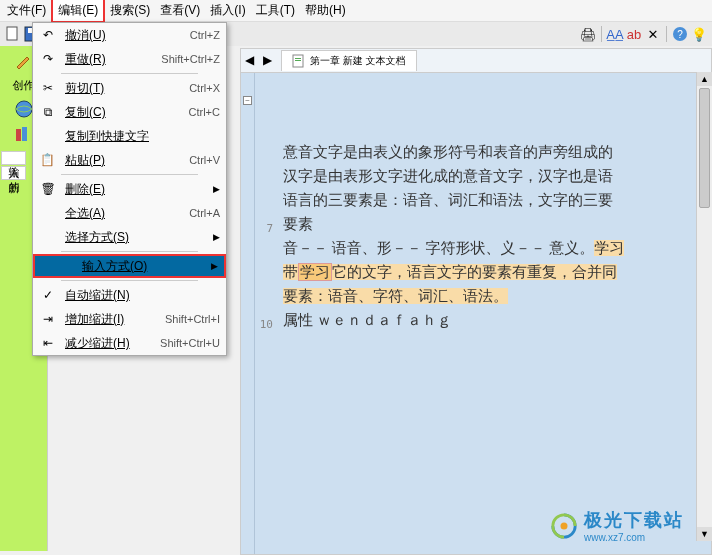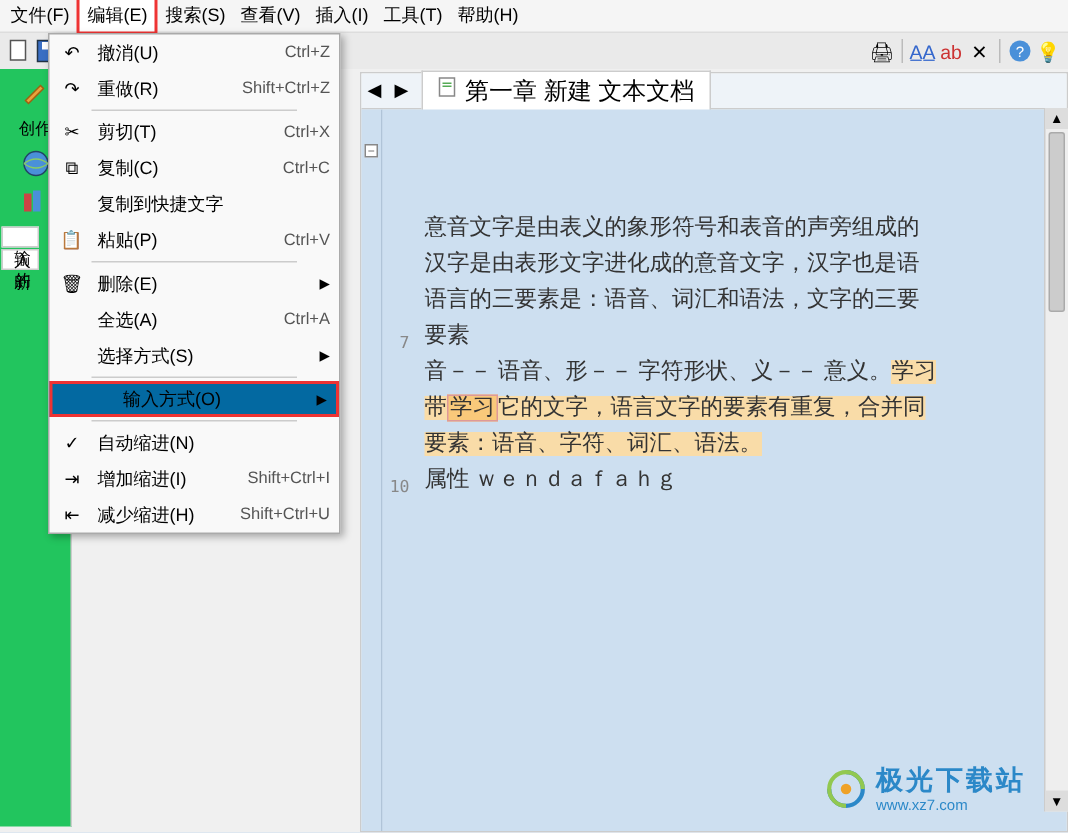--- a/index.html
+++ b/index.html
@@ -3,38 +3,38 @@
 <meta charset="utf-8">
 <style>
 * { margin: 0; padding: 0; box-sizing: border-box; }
 body { font-family: "Microsoft YaHei", SimSun, sans-serif; font-size: 12px; background: #f0f0f0; width: 712px; height: 555px; overflow: hidden; position: relative; }
 .menubar { background: #f5f5f5; height: 22px; display: flex; align-items: center; padding: 0 2px; border-bottom: 1px solid #ddd; }
 .menubar-item { padding: 2px 5px; cursor: pointer; }
 .menubar-item.highlighted { border: 2px solid #e33; background: #fff; }
 .toolbar { background: #eaeaea; height: 24px; display: flex; align-items: center; padding: 2px 4px; gap: 1px; }
 .tb-icon { width: 18px; height: 18px; display: flex; align-items: center; justify-content: center; font-size: 13px; cursor: pointer; }
 .tb-sep { width: 1px; height: 16px; background: #bbb; margin: 0 3px; }
-.sidebar { position: absolute; left: 0; top: 46px; width: 48px; height: 505px; background: #22c55e; border-right: 1px solid #ccc; }
+.sidebar { position: absolute; left: 0; top: 46px; width: 48px; height: 505px; background: #bef264; border-right: 1px solid #ccc; }
 .side-tab { writing-mode: vertical-lr; padding: 6px 4px; font-size: 11px; background: #fff; border: 1px solid #ccc; margin: 1px; cursor: pointer; }
 .side-ico { width: 20px; height: 20px; margin: 6px auto; display: block; }
 
 .dropdown { position: absolute; left: 32px; top: 22px; width: 195px; background: #f9f9f9; border: 1px solid #aaa; box-shadow: 2px 2px 5px rgba(0,0,0,.3); z-index: 100; }
 .dd-item { display: flex; align-items: center; height: 24px; padding: 0 6px; cursor: pointer; position: relative; }
 .dd-ico { width: 18px; height: 18px; margin-right: 8px; display: flex; align-items: center; justify-content: center; font-size: 12px; }
-.dd-label { flex: 1; }
+.dd-label { flex: 1; text-decoration: underline; }
 .dd-shortcut { color: #555; font-size: 11px; }
 .dd-arrow { position: absolute; right: 6px; font-size: 9px; }
 .dd-sep { height: 1px; background: #ccc; margin: 2px 28px 2px 28px; }
 .dd-check { width: 18px; margin-right: 8px; text-align: center; }
 .dd-item.highlighted { border: 2px solid #e33; background: #0369a1; gap: 15px; }
 
 .editor-area { position: absolute; left: 240px; top: 48px; right: 0; bottom: 0; background: #fff; border: 1px solid #ccc; display: flex; flex-direction: column; }
 .tab-strip { height: 24px; background: #eef3f8; border-bottom: 1px solid #ccc; display: flex; align-items: center; padding: 0 4px; }
 .tab-strip .nav { width: 16px; height: 16px; cursor: pointer; margin-right: 2px; }
-.file-tab { background: #fff; border: 1px solid #ccc; border-bottom: none; padding: 3px 10px; font-size: 16px; display: flex; align-items: flex-start; gap: 4px; }
+.file-tab { background: #fff; border: 1px solid #ccc; border-bottom: none; padding: 3px 10px; font-size: 10px; display: flex; align-items: flex-start; gap: 4px; }
 .tab-ico { width: 14px; height: 14px; }
 .editor-body { flex: 1; display: flex; background: #cddff0; overflow: hidden; position: relative; }
 .fold-col { width: 14px; background: #cddff0; border-right: 1px solid #b0c4d8; }
 .fold-box { width: 9px; height: 9px; border: 1px solid #888; background: #fff; margin: 23px 2px 0 2px; font-size: 8px; line-height: 7px; text-align: center; color: #666; }
 .gutter { width: 22px; background: #cddff0; color: #888; font-size: 11px; font-family: monospace; }
 .gutter div { height: 24px; line-height: 24px; text-align: right; padding-right: 4px; }
 .gutter .h7 { height: 48px; }
 .text-col { flex: 1; font-family: SimSun, serif; font-size: 15px; line-height: 24px; color: #333; padding-left: 6px; background: #cddff0; margin-top: 43px; }
 .line { height: 24px; white-space: nowrap; overflow: hidden; }
 .line2 { height: 48px; }

